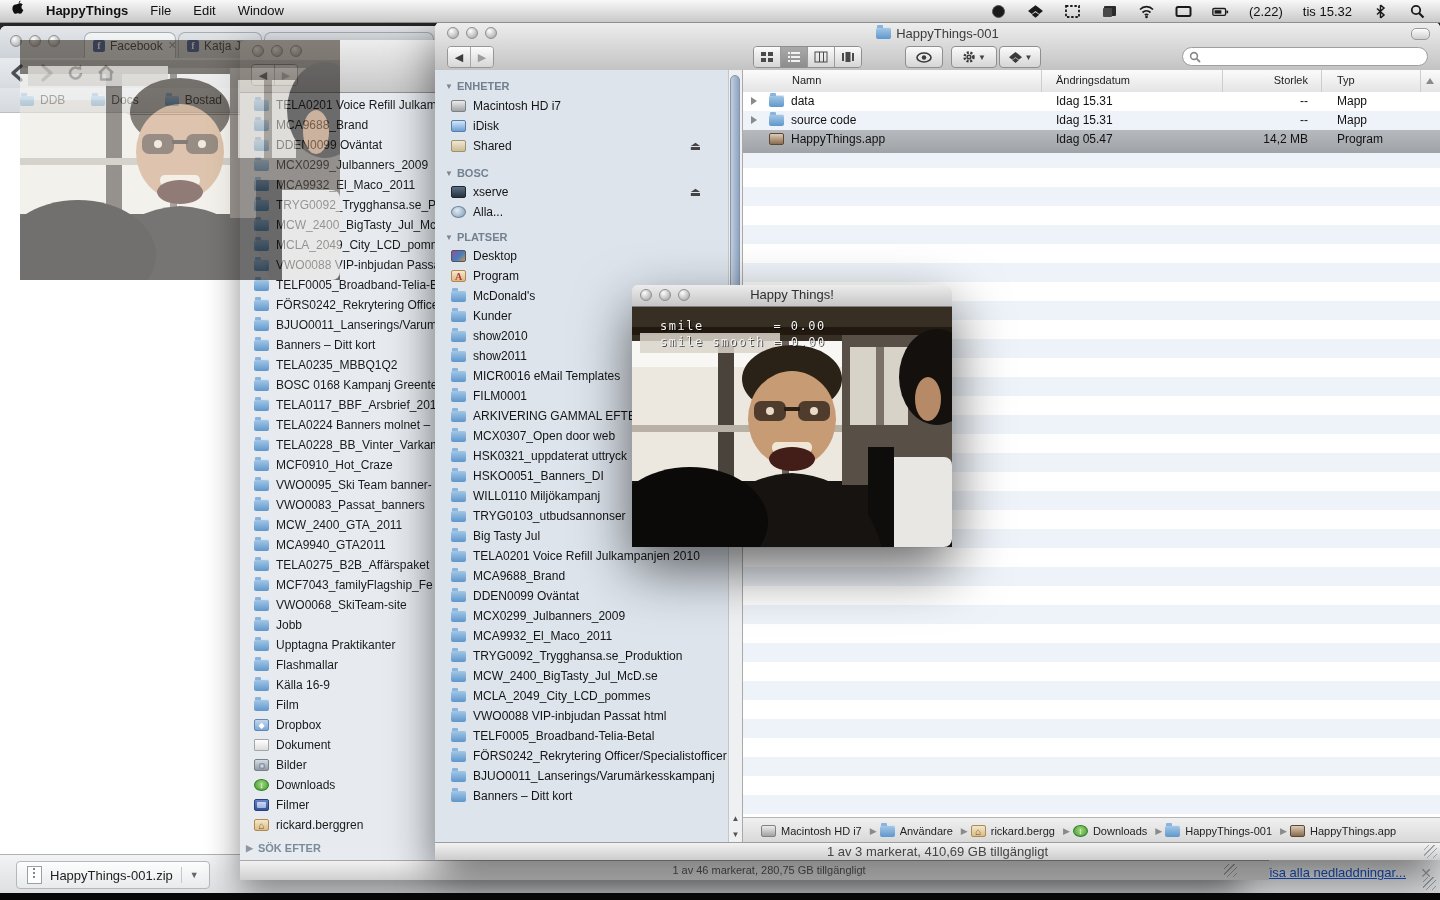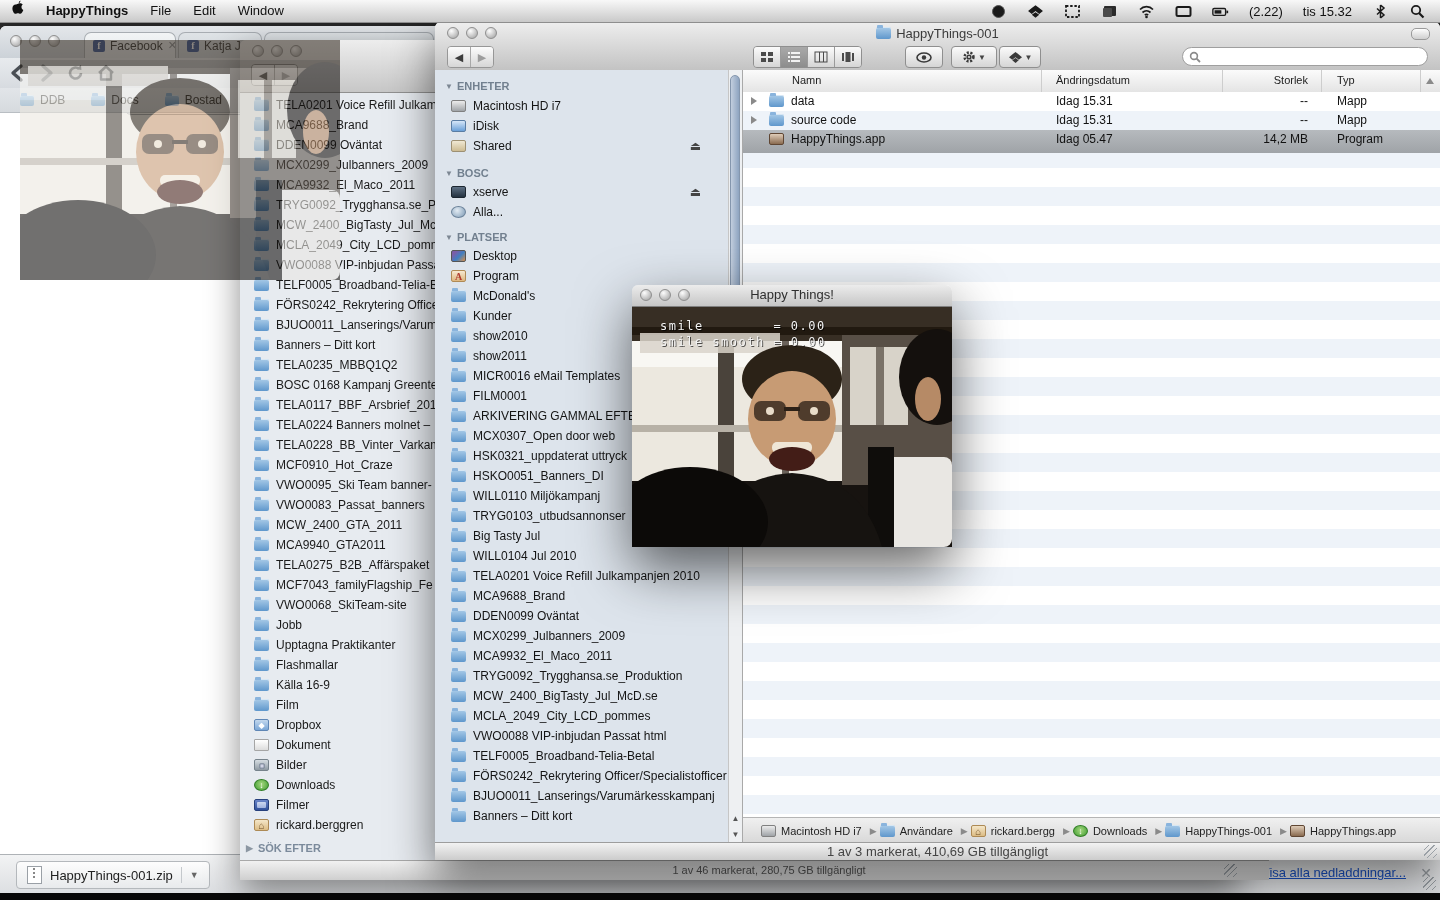--- a/index.html
+++ b/index.html
@@ -729,24 +729,20 @@
           <div class="sbrow">
             <span class="icon ic-folder"></span>
             <span>TRYG0103_utbudsannonser</span>
           </div>
 
           <div class="sbrow">
             <span class="icon ic-folder"></span>
             <span>Big Tasty Jul</span>
           </div>
 
-          <div class="sbrow">
-            <span class="icon ic-folder"></span>
-            <span>WILL0104 Jul 2010</span>
-          </div>
 
           <div class="sbrow">
             <span class="icon ic-folder"></span>
             <span>TELA0201 Voice Refill Julkampanjen 2010</span>
           </div>
 
           <div class="sbrow">
             <span class="icon ic-folder"></span>
             <span>MCA9688_Brand</span>
           </div>

